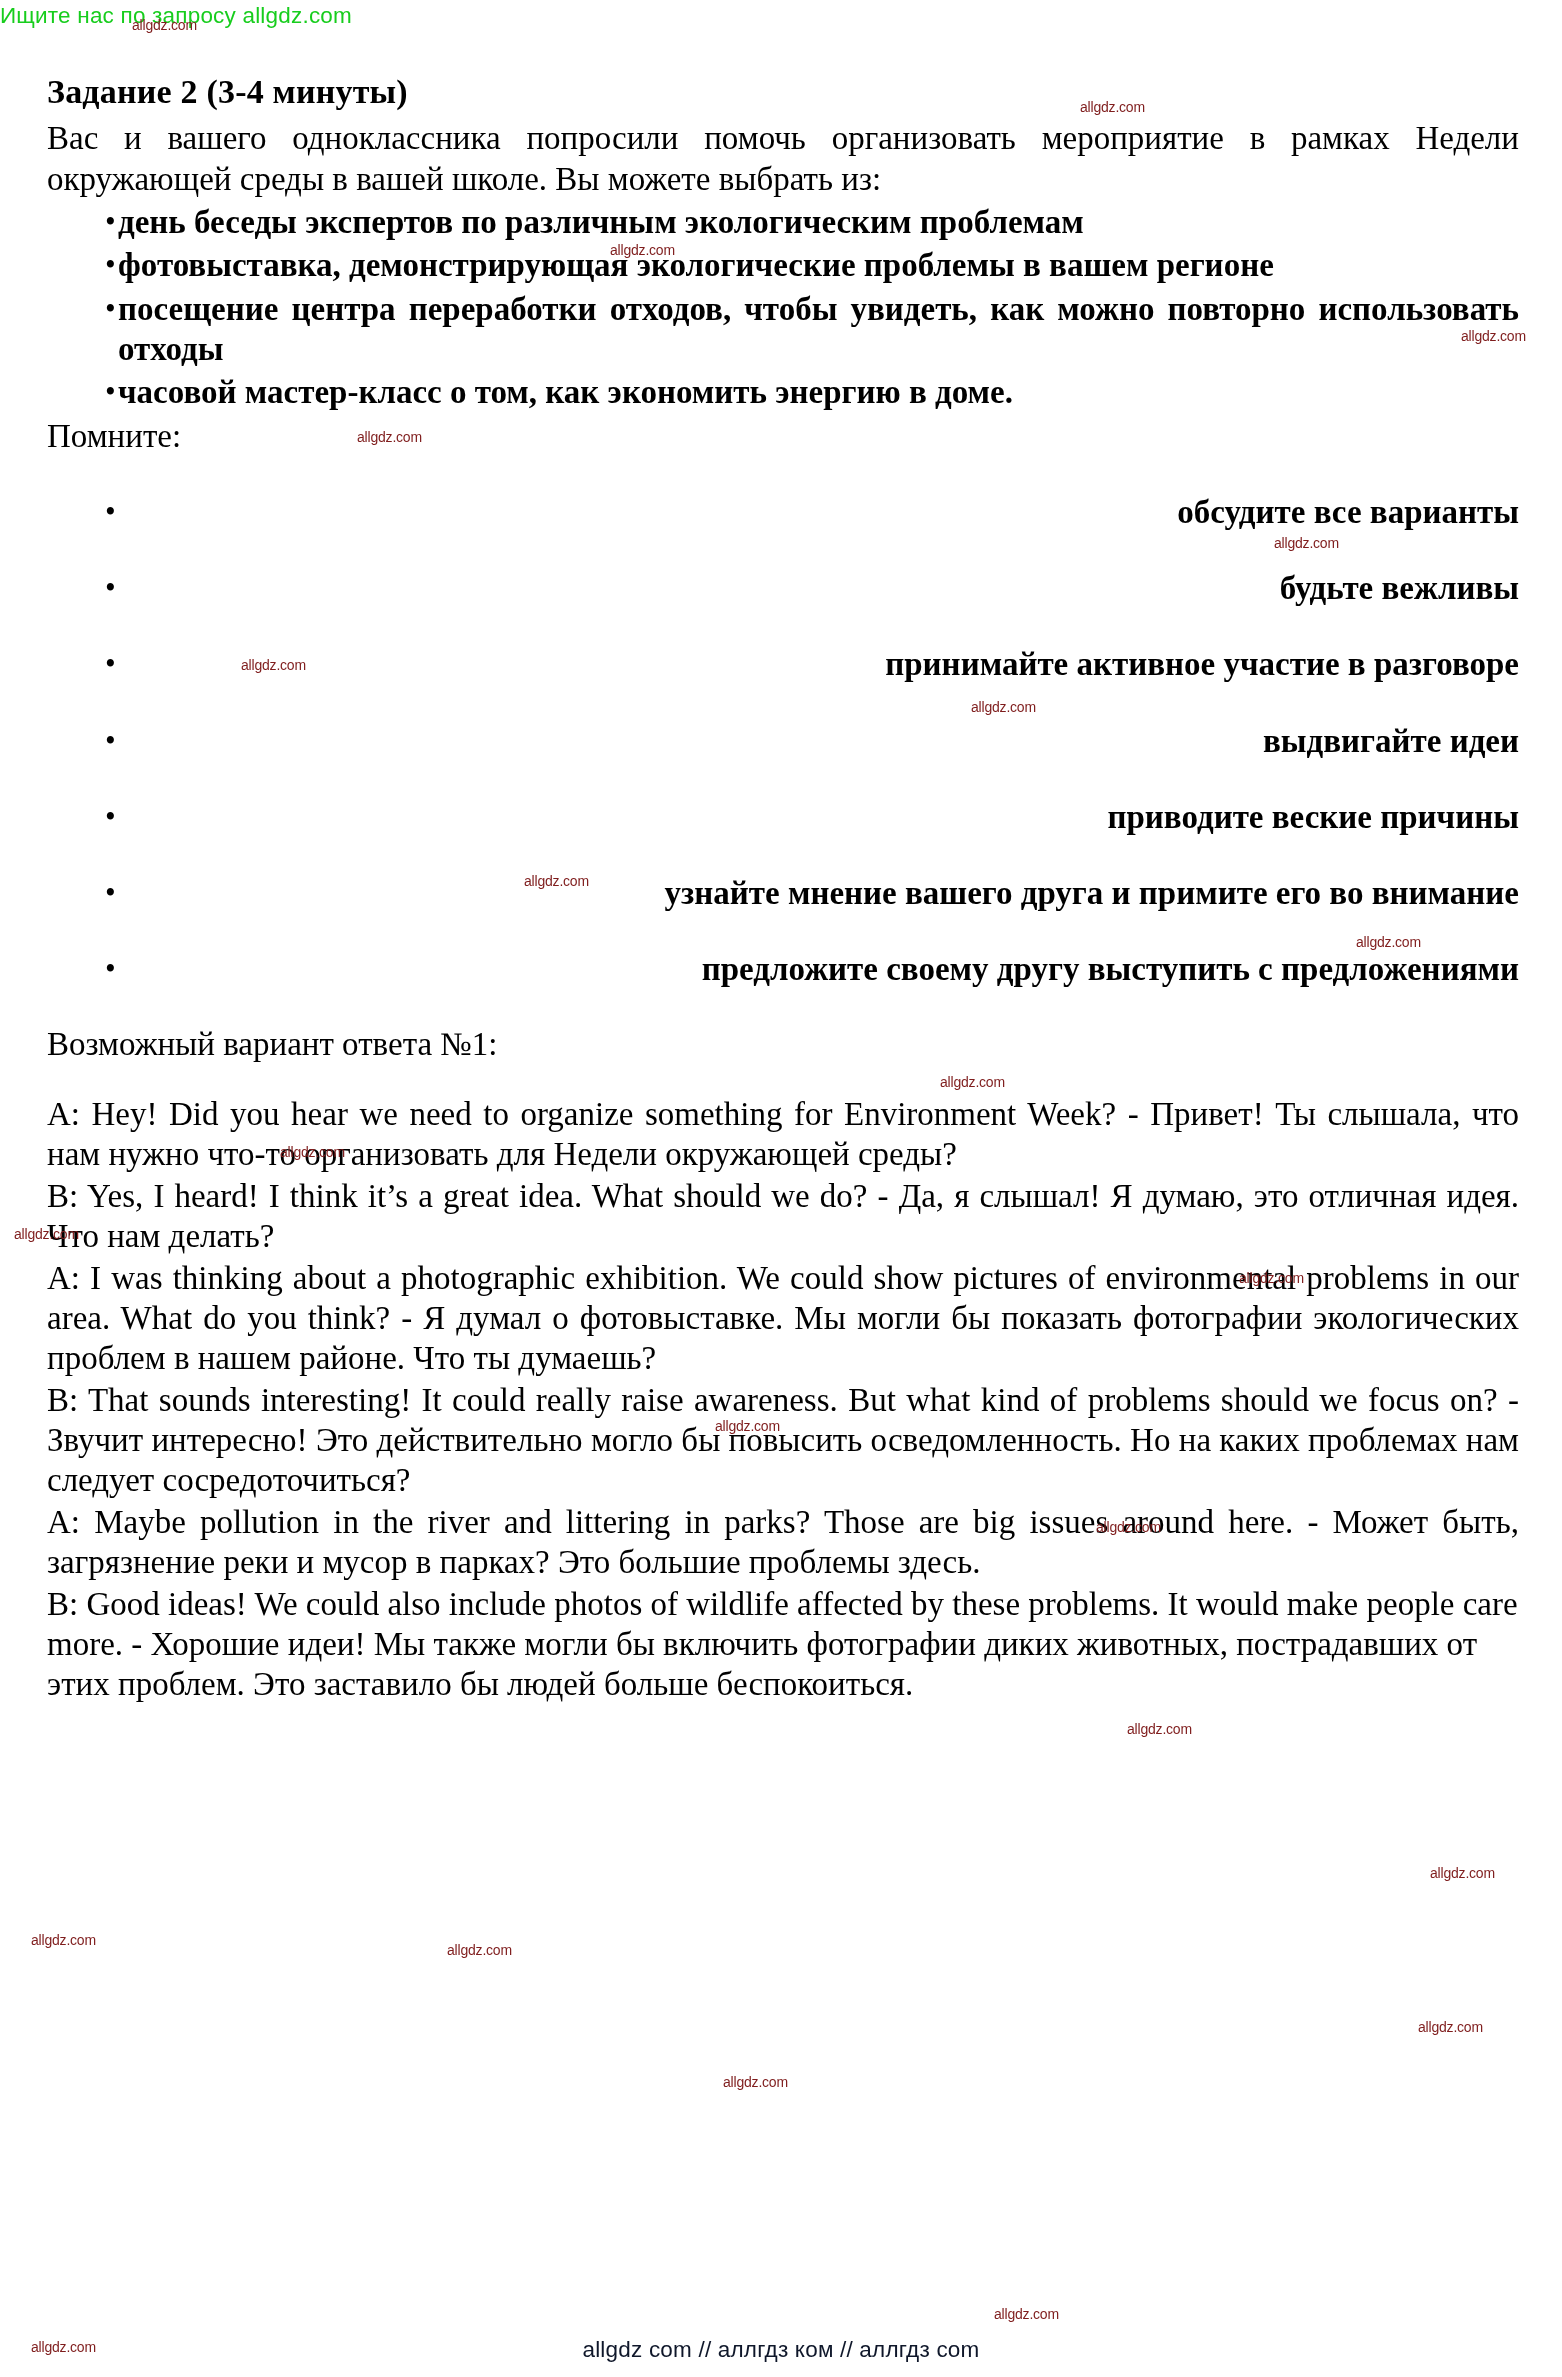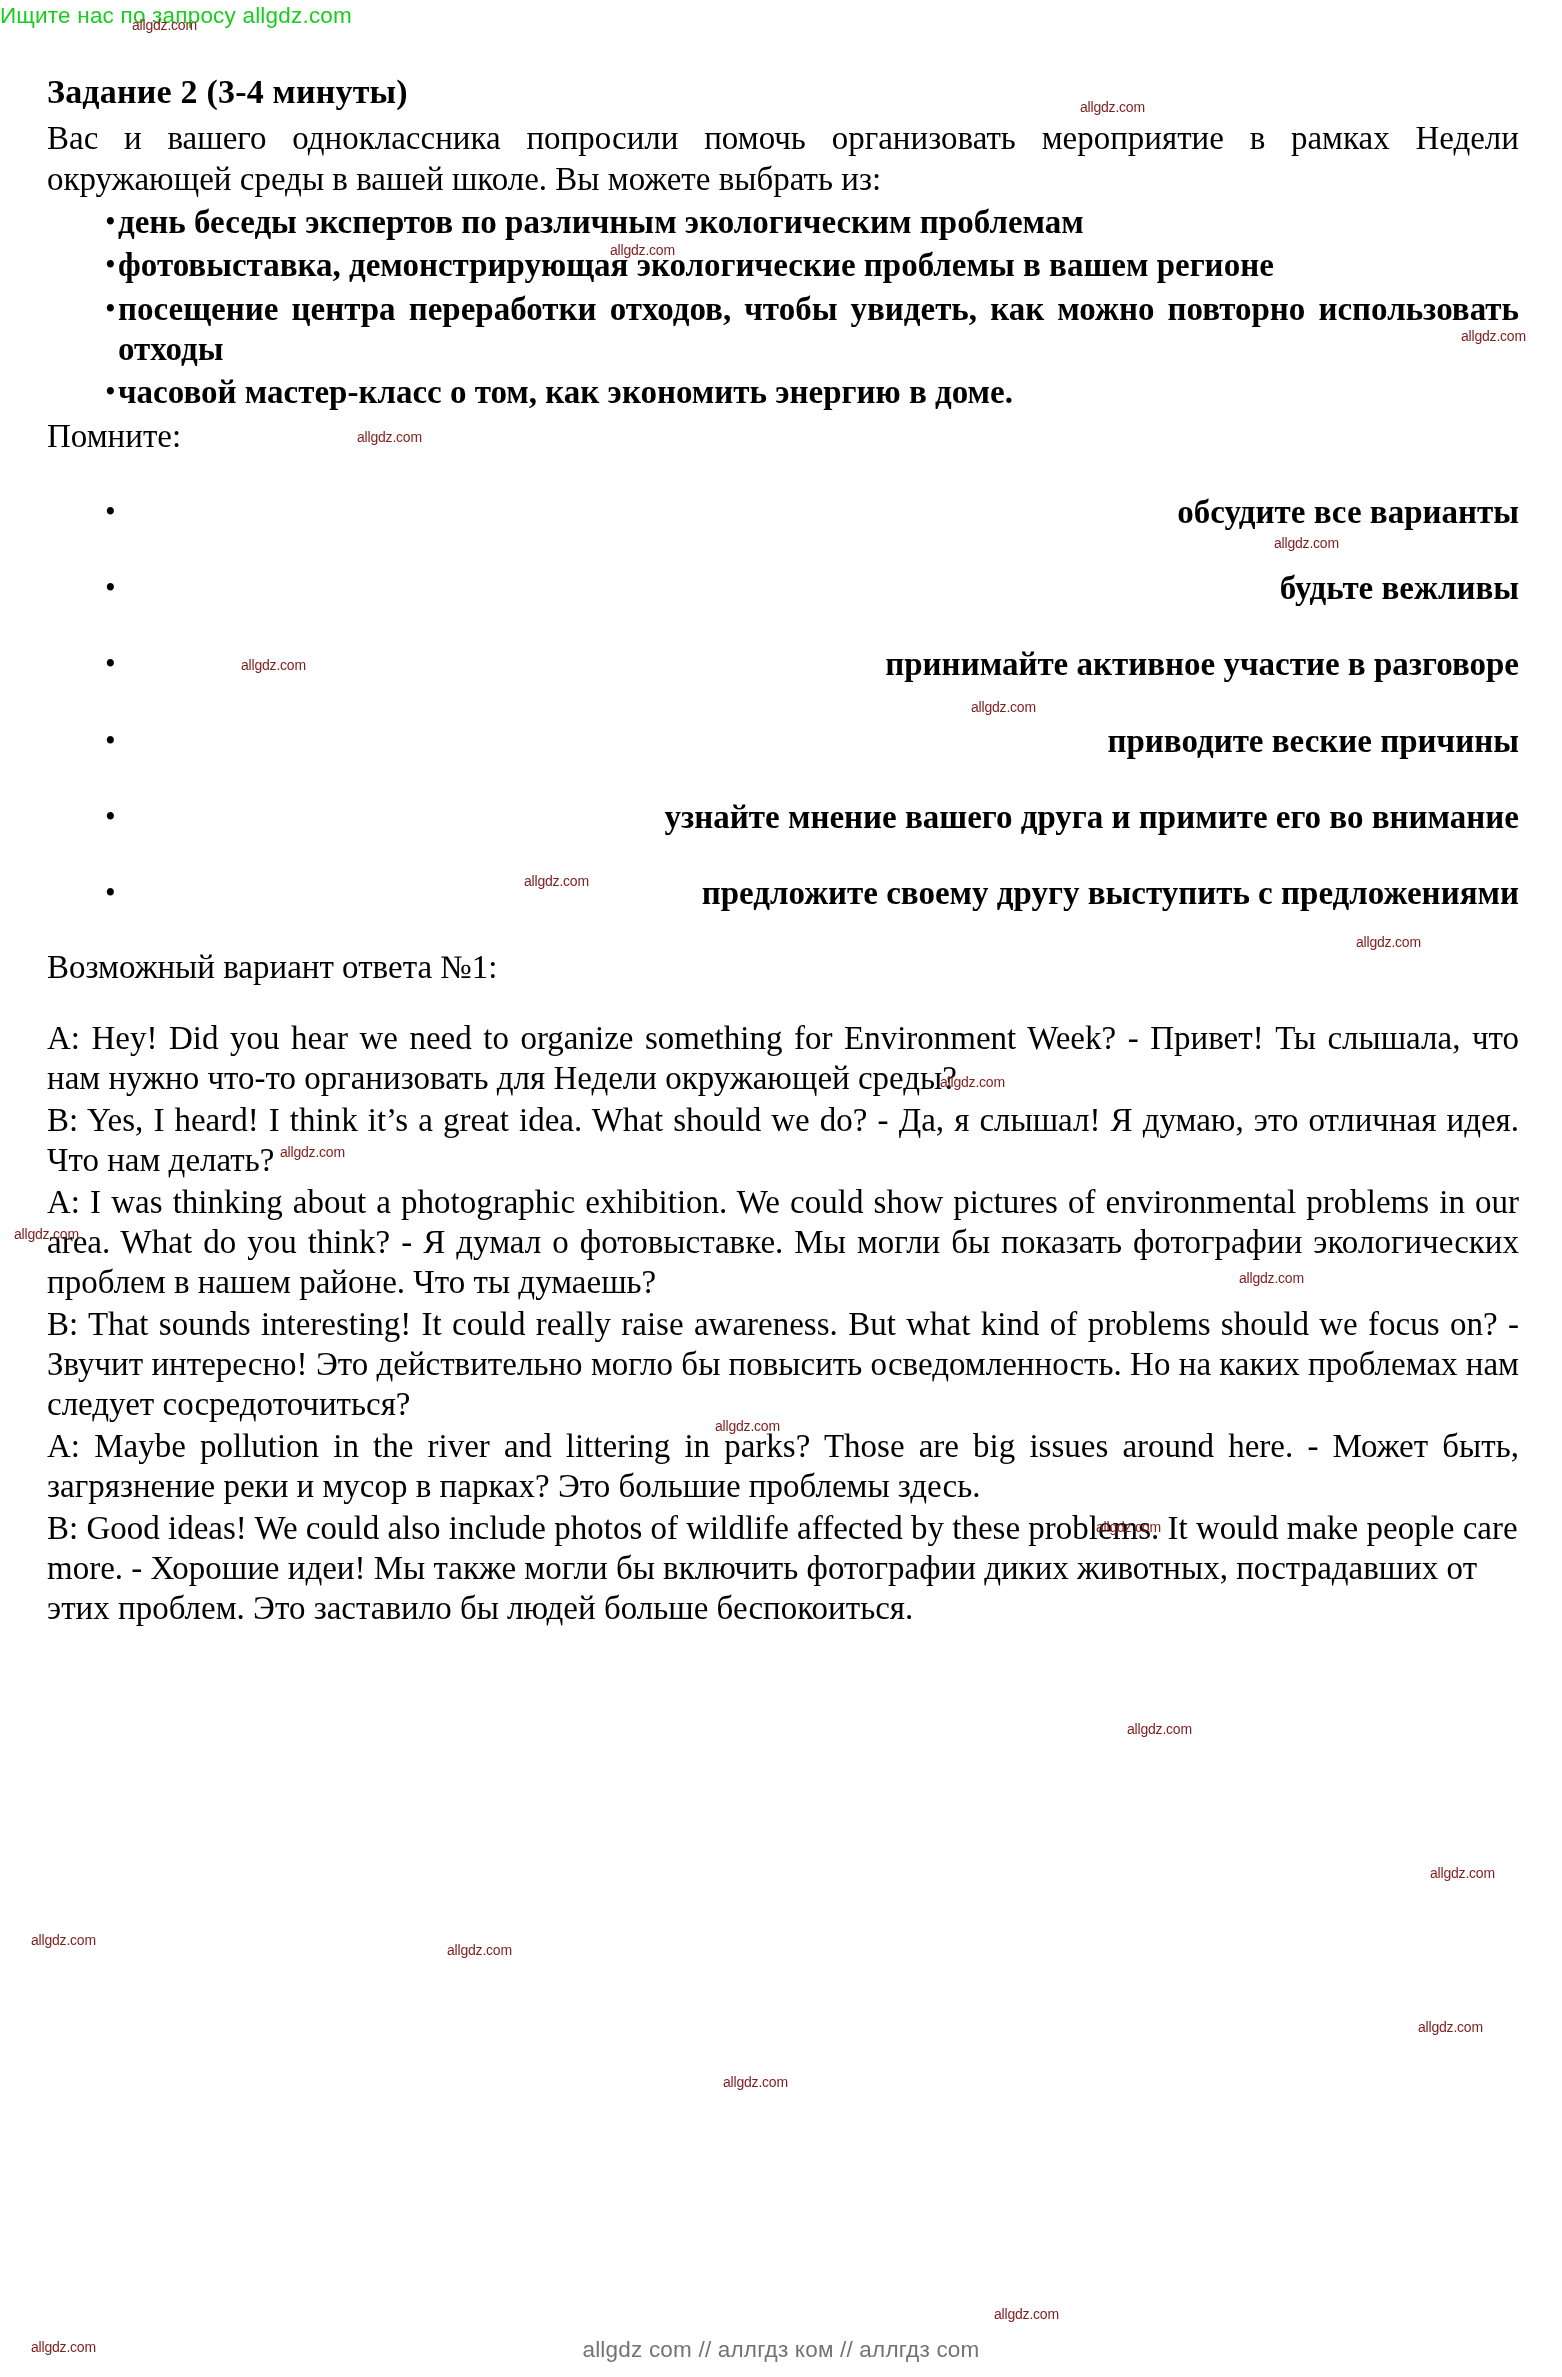--- a/index.html
+++ b/index.html
@@ -101,21 +101,21 @@
   }
   
   .footer {
     position: absolute;
     bottom: 14px;
     left: 0;
     width: 1562px;
     text-align: center;
     font-family: "Liberation Sans", "DejaVu Sans", sans-serif;
     font-size: 22.5px;
-    color: #737373;
+    color: #0f172a;
     white-space: nowrap;
     letter-spacing: 0.2px;
     margin-top: 24px;
   }
 </style>
 </head>
 <body>
 
 <div id="page">
 
@@ -133,20 +133,21 @@
       <li>посещение центра переработки отходов, чтобы увидеть, как можно повторно использовать отходы</li>
       <li>часовой мастер-класс о том, как экономить энергию в доме.</li>
     </ul>
 
     <p class="para nojust">Помните:</p>
 
     <ul class="bullets tight">
       <li>обсудите все варианты</li>
       <li>будьте вежливы</li>
       <li>принимайте активное участие в разговоре</li>
+      <li>выдвигайте идеи</li>
       <li>приводите веские причины</li>
       <li>узнайте мнение вашего друга и примите его во внимание</li>
       <li>предложите своему другу выступить с предложениями</li>
     </ul>
 
     <div class="sect-gap-lg"></div>
 
     <p class="para nojust">Возможный вариант ответа №1:</p>
 
     <div class="sect-gap-lg"></div>

